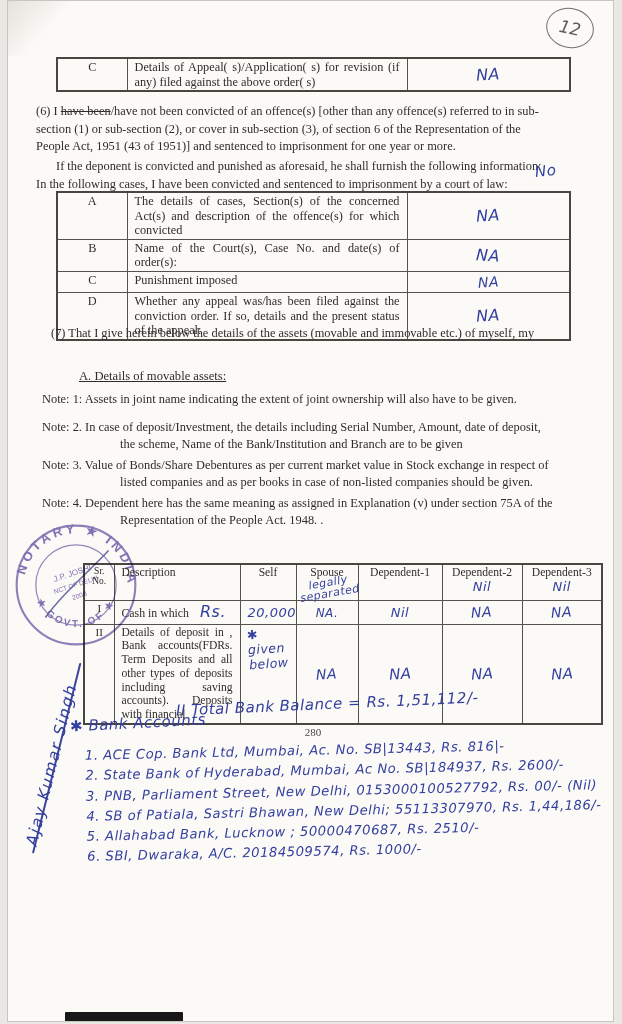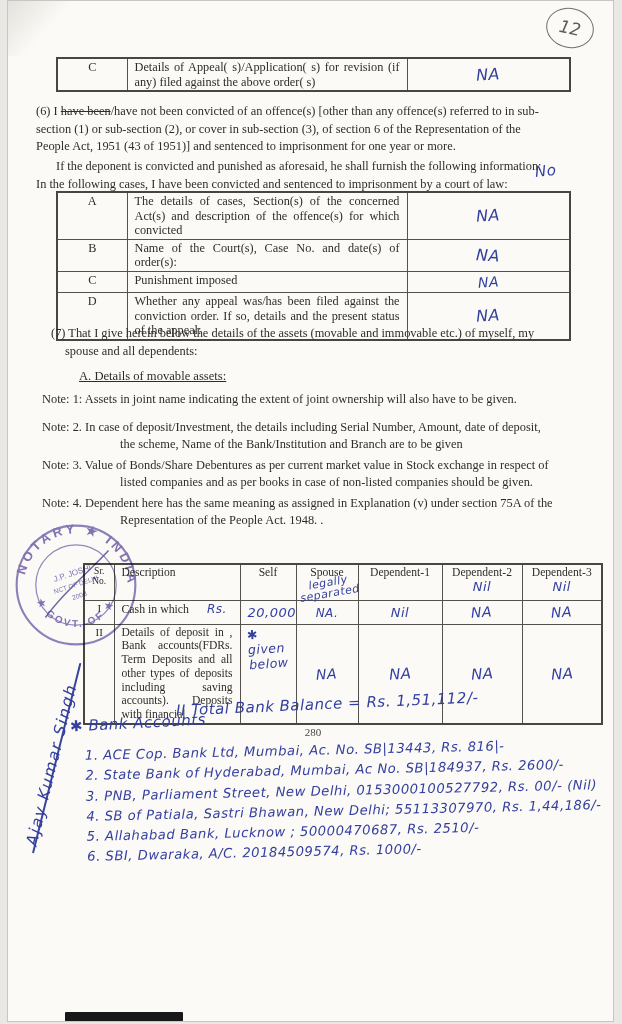--- a/index.html
+++ b/index.html
@@ -131,21 +131,20 @@
     <tr>
       <td class="lbl">D</td>
       <td class="dsc">Whether any appeal was/has been filed against the conviction order. If so, details and the present status of the appeal:</td>
       <td class="ansc"><span class="hw na">NA</span></td>
     </tr>
   </tbody>
     </table>
 
   <div class="para" style="left:43px;top:324px;">
     <div class="pline">(7) That I give herein below the details of the assets (movable and immovable etc.) of myself, my</div>
-    <div class="pline" style="margin-left:14px;">spouse and all dependents:</div>
   </div>
 
   <div class="subheading" style="left:71px;top:368px;">A. Details of movable assets:</div>
 
   <div class="note" style="left:34px;top:390px;">
     <div class="pline">Note:  1: Assets in joint name indicating the extent of joint ownership will also have to be given.</div>
   </div>
   <div class="note" style="left:34px;top:418px;">
     <div class="pline">Note:  2. In case of deposit/Investment, the details including Serial Number, Amount, date of deposit,</div>
     <div class="pline l2">the scheme, Name of the Bank/Institution and Branch are to be given</div>
@@ -186,21 +185,21 @@
       </td>
       <td class="hdr">
         <span>Dependent-3</span>
         <span class="hw" style="display:block;font-size:13px;">Nil</span>
       </td>
     </tr>
     <tr style="height:24px;">
       <td class="lbl" style="font-size:11px;">I</td>
       <td style="font-size:11.8px;">
         <span>Cash in which</span>
-        <span class="hw" style="font-size:12px;margin-left:15px;">Rs.</span>
+        <span class="hw" style="font-size:16px;margin-left:8px;">Rs.</span>
       </td>
       <td class="ansc"><span class="hw" style="font-size:13px;">20,000</span></td>
       <td class="ansc"><span class="hw" style="font-size:12px;">NA.</span></td>
       <td class="ansc"><span class="hw" style="font-size:13px;">Nil</span></td>
       <td class="ansc"><span class="hw na" style="font-size:14px;">NA</span></td>
       <td class="ansc"><span class="hw na" style="font-size:14px;">NA</span></td>
     </tr>
     <tr style="height:90px;">
       <td class="lbl" style="font-size:11px;">II</td>
       <td class="dsc" style="font-size:11.6px;line-height:13.8px;">Details of deposit in , Bank accounts(FDRs. Term Deposits and all other types of deposits including saving accounts). Deposits with financial</td>

